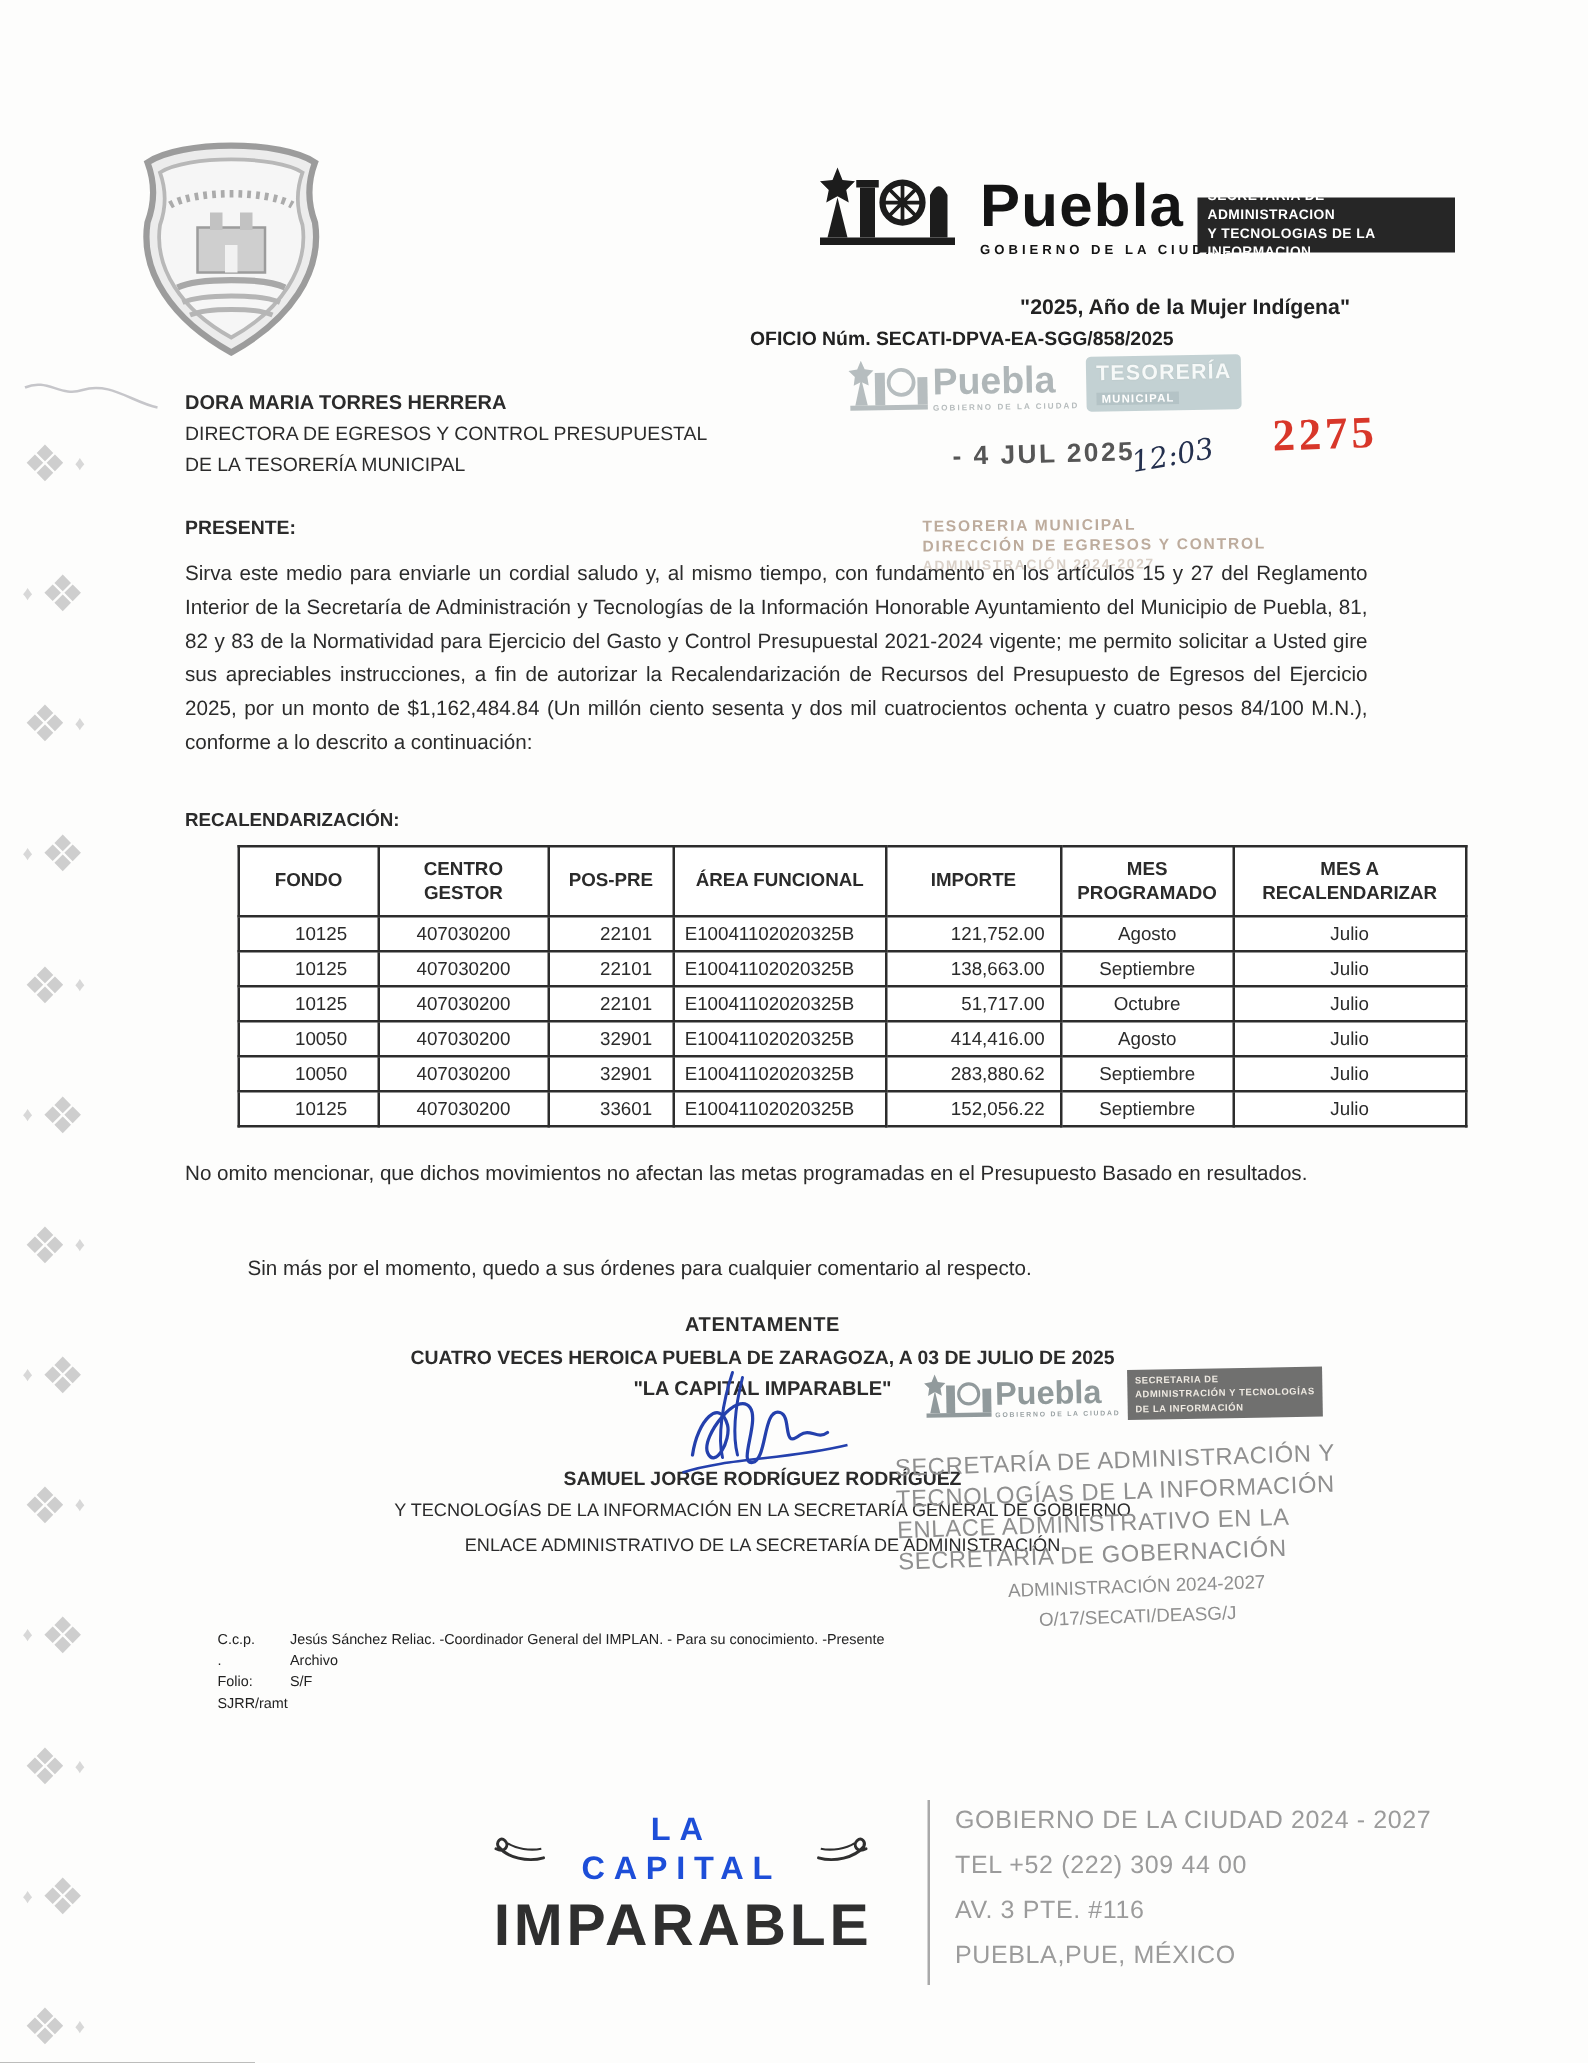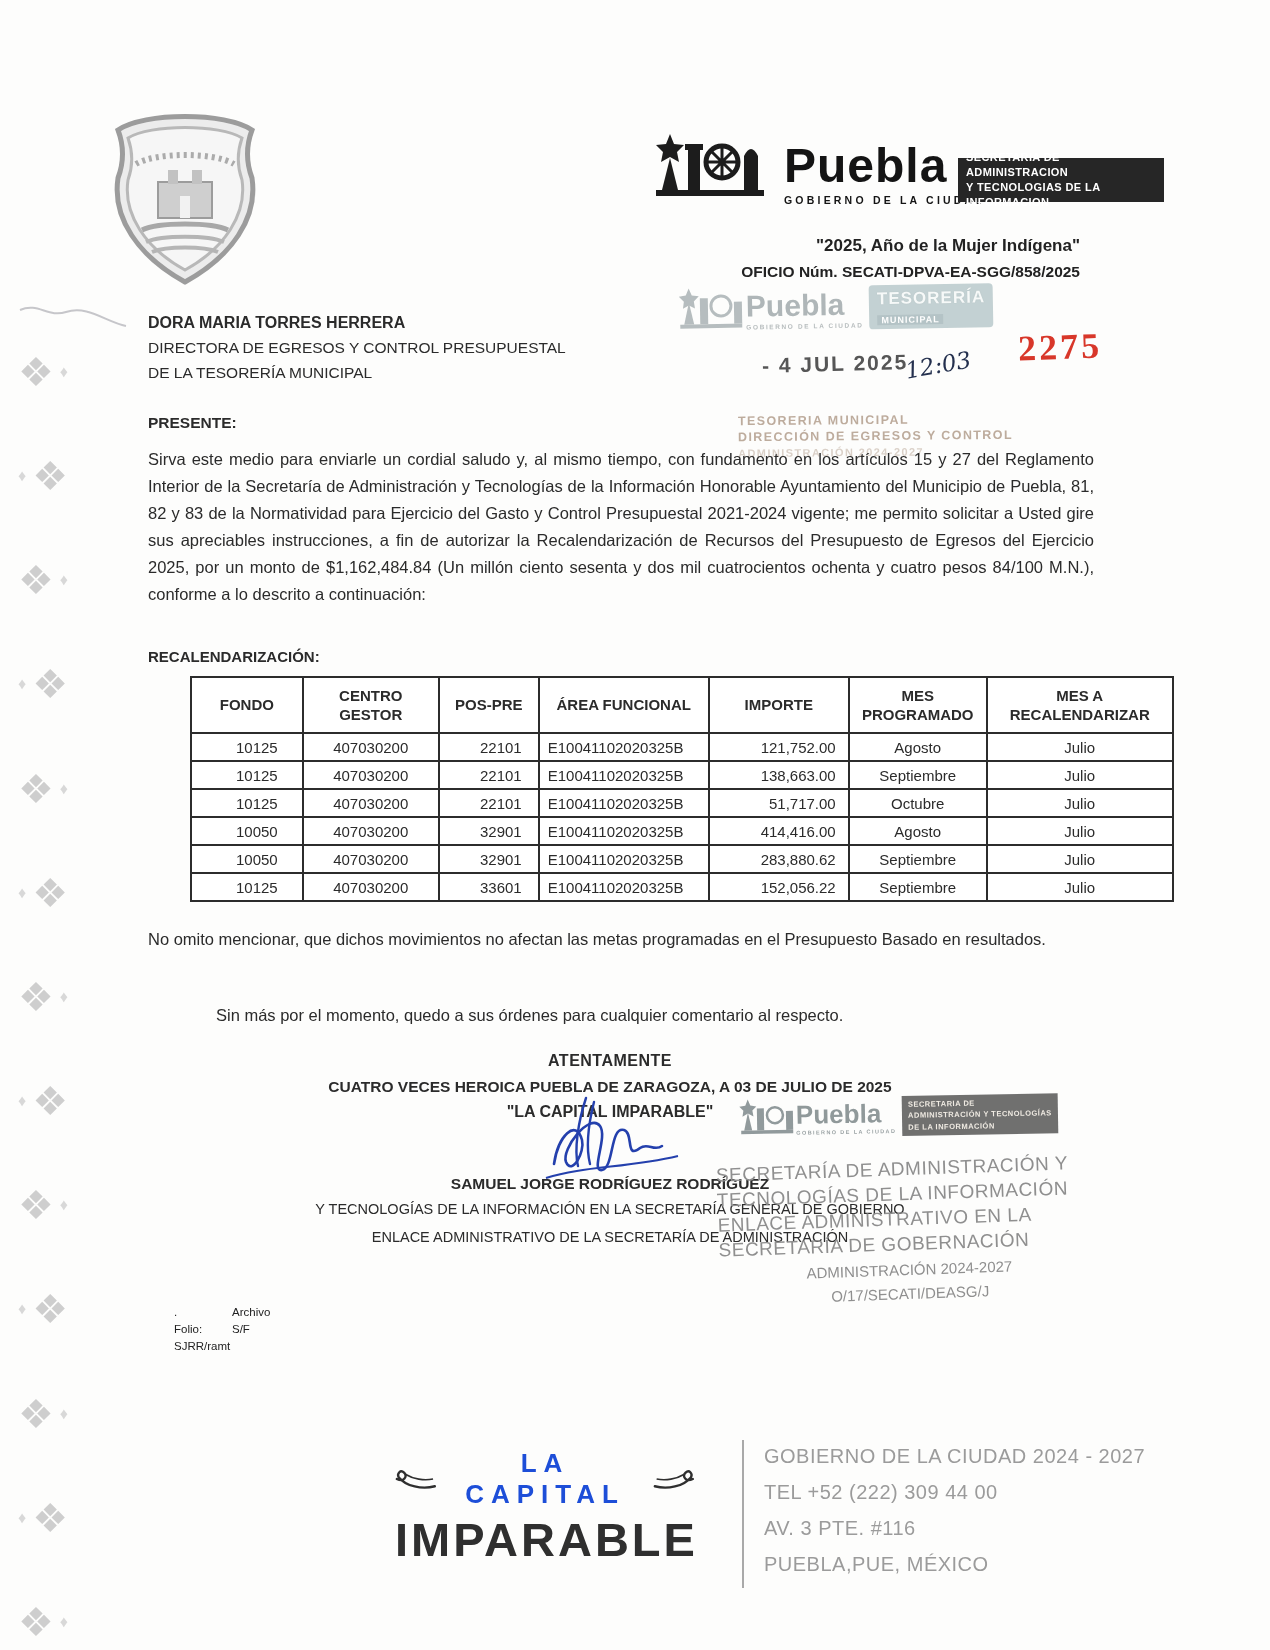--- a/index.html
+++ b/index.html
@@ -28,21 +28,21 @@
   .brand-icons{margin-right:8px;}
   .brand-word{font-weight:800;font-size:48px;letter-spacing:1px;color:#141414;line-height:1;margin-top:14px;}
   .brand-sub{font-size:10.5px;font-weight:bold;letter-spacing:3.2px;color:#141414;margin-top:4px;}
   .brand-badge{
     position:absolute;left:958px;top:158px;width:206px;height:44px;background:#262626;color:#fff;
     display:flex;flex-direction:column;justify-content:center;padding:2px 8px;box-sizing:border-box;
   }
   .brand-badge div{font-size:11px;font-weight:bold;letter-spacing:.4px;line-height:1.35;}
 
   .year-quote{position:absolute;left:640px;top:236px;width:440px;text-align:right;font-weight:bold;font-size:17px;color:#222;}
-  .oficio-num{position:absolute;left:600px;top:263px;width:480px;text-align:right;font-weight:bold;font-size:15.5px;color:#222;}
+  .oficio-num{position:absolute;left:600px;top:263px;width:480px;font-weight:bold;font-size:15.5px;color:#222;}
 
   
   .rx-stamp{position:absolute;left:676px;top:282px;display:flex;align-items:flex-start;opacity:.62;filter:grayscale(20%);transform:rotate(-1deg);}
   .rx-word{font-weight:800;font-size:30px;color:#7e8d90;line-height:1;margin-top:8px;}
   .rx-sub{font-size:6.5px;font-weight:bold;letter-spacing:1.6px;color:#8a9598;margin-top:2px;}
   .rx-box{margin-left:6px;margin-top:4px;background:#9db8bc;border-radius:4px;padding:4px 8px 2px;}
   .rx-box-main{font-size:17px;font-weight:800;letter-spacing:1px;color:#f2f7f7;text-shadow:0 0 1px #6d9096;}
   .rx-box-sub{font-size:9px;font-weight:bold;color:#ffffff;background:#84a2a8;display:inline-block;padding:0 4px;margin-top:1px;letter-spacing:1px;}
 
   .rx-date{position:absolute;left:762px;top:352px;font-weight:bold;font-size:21px;letter-spacing:2px;color:#565656;transform:rotate(-1.5deg);}
@@ -71,21 +71,21 @@
   .doc-table td{height:28px;padding:1px 6px;}
   .doc-table td:nth-child(1){text-align:right;padding-right:24px;padding-left:44px;}
   .doc-table td:nth-child(2){text-align:center;}
   .doc-table td:nth-child(3){text-align:right;padding-right:16px;}
   .doc-table td:nth-child(4){text-align:left;padding-left:8px;}
   .doc-table td:nth-child(5){text-align:right;padding-right:12px;}
   .doc-table td:nth-child(6){text-align:center;}
   .doc-table td:nth-child(7){text-align:center;}
 
   .body-par2{position:absolute;left:148px;top:926px;width:946px;font-size:16.5px;line-height:27px;}
-  .body-par3{position:absolute;left:216px;top:1006px;width:880px;font-size:16.5px;}
+  .body-par3{position:absolute;left:198px;top:1006px;width:880px;font-size:16.5px;}
 
   
   .sig-block{position:absolute;left:130px;top:1052px;width:960px;text-align:center;}
   .sig-block .atent{font-weight:bold;font-size:16px;letter-spacing:.5px;}
   .sig-block .citydate{font-weight:bold;font-size:15.5px;margin-top:8px;}
   .sig-block .slogan{font-weight:bold;font-size:16px;margin-top:7px;}
   .sig-block .gap{height:54px;}
   .sig-block .sname{font-weight:bold;font-size:15.5px;}
   .sig-block .stitle{font-size:14.5px;line-height:24px;margin-top:4px;}
 
@@ -384,20 +384,24 @@
     <div class="l">SECRETARÍA DE ADMINISTRACIÓN Y</div>
     <div class="l">TECNOLOGÍAS DE LA INFORMACIÓN</div>
     <div class="l">ENLACE ADMINISTRATIVO EN LA</div>
     <div class="l">SECRETARÍA DE GOBERNACIÓN</div>
     <div class="m c">ADMINISTRACIÓN 2024-2027</div>
     <div class="m c">O/17/SECATI/DEASG/J</div>
   </div>
 
   <div class="ccp">
     <div class="ccp-row">
+      <span class="ccp-label">C.c.p.</span>
+      <span>Jesús Sánchez Reliac. -Coordinador General del IMPLAN. - Para su conocimiento. -Presente</span>
+    </div>
+    <div class="ccp-row">
       <span class="ccp-label">.</span>
       <span>Archivo</span>
     </div>
     <div class="ccp-row">
       <span class="ccp-label">Folio:</span>
       <span>S/F</span>
     </div>
     <div class="ccp-row">
       <span>SJRR/ramt</span>
     </div>

